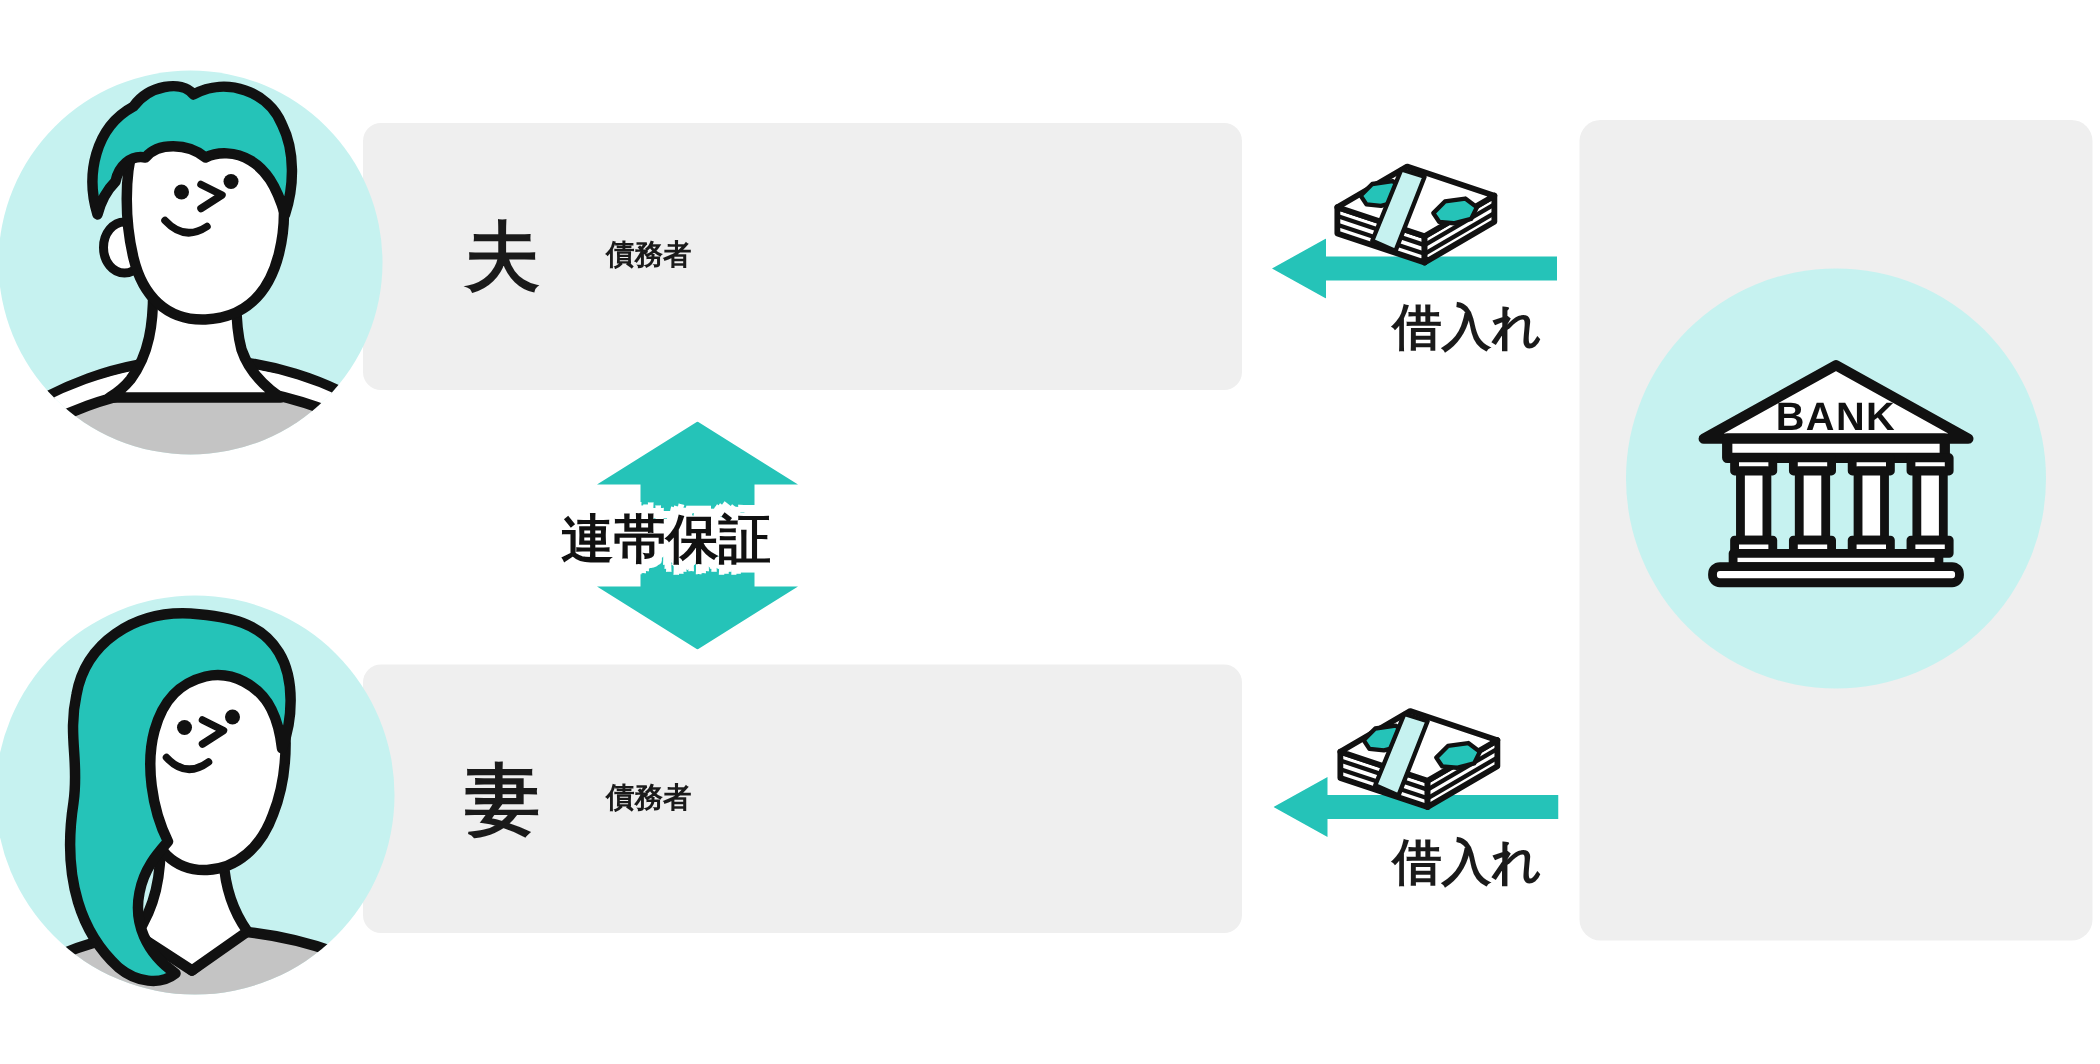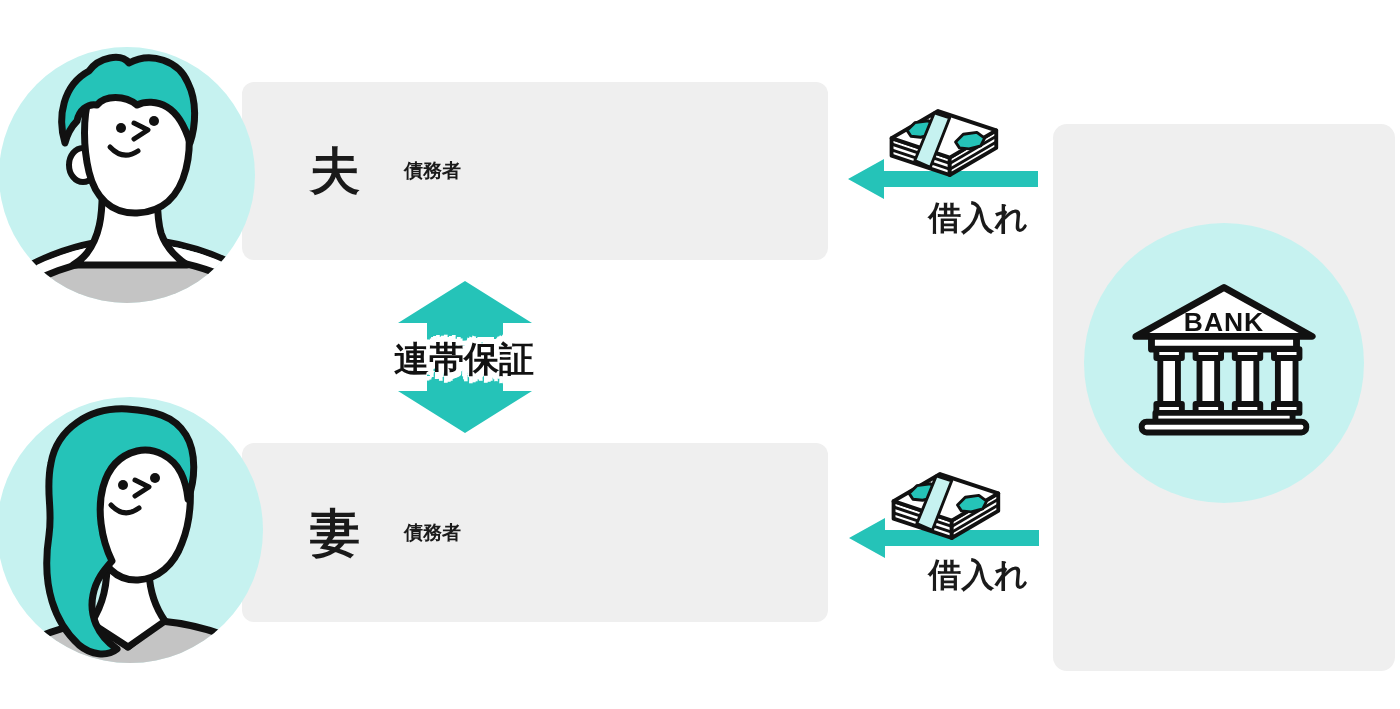--- a/index.html
+++ b/index.html
@@ -26,21 +26,21 @@
     background:#c6f2f0;
   }
   .bank-label{
     position:absolute;left:0;top:396px;width:100%;text-align:center;
     font-size:44px;font-weight:700;color:#1a1a1a;
   }
   .loan-label{
     width:170px;text-align:right;font-size:33px;font-weight:700;color:#1a1a1a;
   }
   .joint-label{
-    width:180px;text-align:center;font-size:35px;font-weight:700;color:#111;
+    width:180px;font-size:35px;font-weight:700;color:#111;
     text-shadow:-5px -5px 0 #fff,5px -5px 0 #fff,-5px 5px 0 #fff,5px 5px 0 #fff,
                 -7px 0 0 #fff,7px 0 0 #fff,0 -7px 0 #fff,0 7px 0 #fff,
                 -3px -6px 0 #fff,3px 6px 0 #fff,-6px 3px 0 #fff,6px -3px 0 #fff;
   }
   svg{display:block;}
 </style>
 </head>
 <body>
 
 <div id="stage">
@@ -133,21 +133,21 @@
     <line x1="14" y1="46" x2="74" y2="66" stroke="#111" stroke-width="3"></line>
     <line x1="74" y1="60" x2="122" y2="32" stroke="#111" stroke-width="3"></line>
     <line x1="74" y1="66" x2="122" y2="38" stroke="#111" stroke-width="3"></line>
     <polygon points="14,34 62,6 122,26 74,54" fill="#fff" stroke="#111" stroke-width="4" stroke-linejoin="round"></polygon>
     <polygon points="30,26 38,18 52,16 60,22 56,30 44,33 34,32" fill="#25c3b8" stroke="#111" stroke-width="3" stroke-linejoin="round"></polygon>
     <polygon points="80,38 88,30 102,28 110,34 106,42 94,45 84,44" fill="#25c3b8" stroke="#111" stroke-width="3" stroke-linejoin="round"></polygon>
     <polygon points="58,8 74,13 54,64 38,57" fill="#c6f2f0" stroke="#111" stroke-width="3" stroke-linejoin="round"></polygon>
   </svg>
   <div class="loan-label abs" style="left:858px;top:553px;">借入れ</div>
 
-  <div class="panel abs" style="left:1053px;top:80px;width:342px;height:547px;margin-top:44px;">
+  <div class="panel abs" style="left:1053px;top:80px;width:342px;height:547px;">
     <div class="bank-circle"></div>
     <svg class="abs" style="left:73px;top:155px;" width="196" height="158" viewBox="0 0 200 158">
       <g fill="#fff" stroke="#111" stroke-width="7" stroke-linejoin="round">
         <polygon points="100,7 190,57 10,57"></polygon>
         <rect x="26" y="57" width="148" height="13"></rect>
       </g>
       <g fill="#fff" stroke="#111" stroke-width="6" stroke-linejoin="round">
         <rect x="31" y="70" width="26" height="9"></rect>
         <rect x="35" y="79" width="18" height="47"></rect>
         <rect x="31" y="126" width="26" height="9"></rect>

